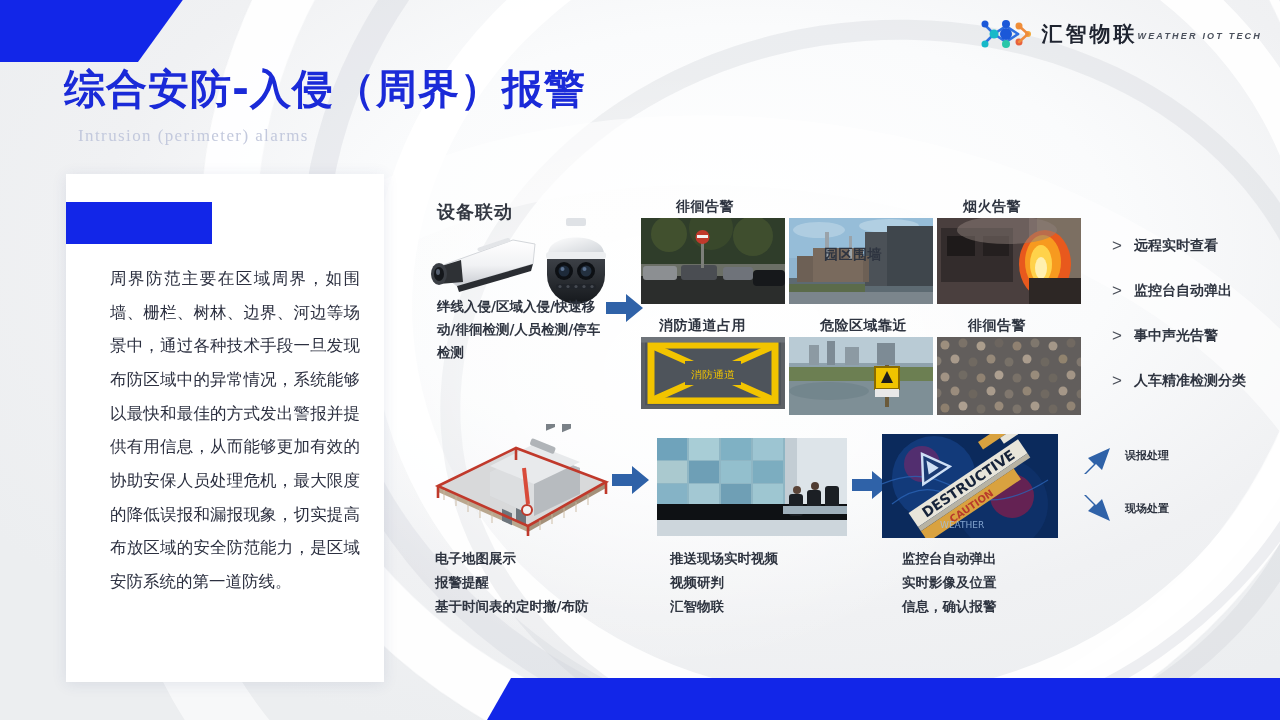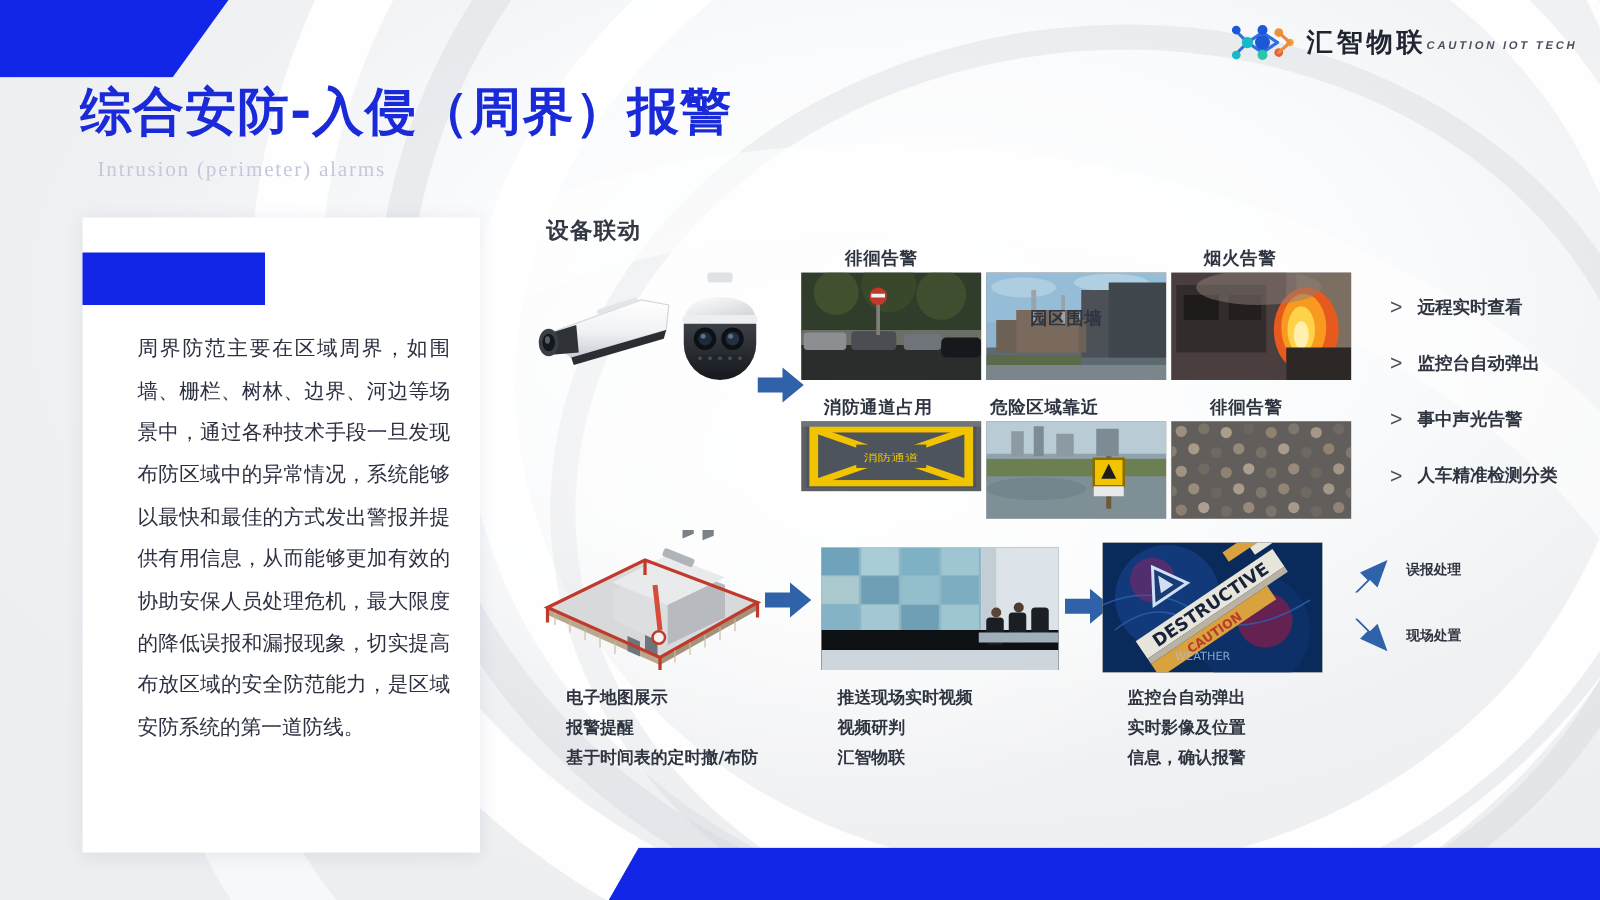--- a/index.html
+++ b/index.html
@@ -83,21 +83,21 @@
     background:#1226e8;
   }
   .card-body{
     position:absolute; left:44px; top:88px; width:250px;
     font-size:16.5px; line-height:2.04; color:#2c3040; text-align:justify;
     font-family:"DejaVu Sans","Liberation Sans",sans-serif;
   }
 
   
   .devices-title{
-    position:absolute; left:437px; top:172px;
+    position:absolute; left:437px; top:200px;
     font-size:18px; font-weight:bold; color:#333842; letter-spacing:1px;
     font-family:"DejaVu Sans","Liberation Sans",sans-serif;
   }
   .cam-wrap{ position:absolute; left:425px; top:218px; width:185px; height:80px; }
   .cam-cap{
     position:absolute; left:437px; top:295px; width:165px;
     font-size:13.5px; line-height:1.72; color:#2e3440; font-weight:600;
     font-family:"DejaVu Sans","Liberation Sans",sans-serif;
   }
 
@@ -165,21 +165,21 @@
       <circle cx="54" cy="60" r="8" fill="#29c6a8"></circle>
       <circle cx="12" cy="20" r="7" fill="#1b58d8"></circle>
       <circle cx="12" cy="60" r="7" fill="#17b9c9"></circle>
       <circle cx="80" cy="24" r="7" fill="#f0903a"></circle>
       <circle cx="80" cy="56" r="7" fill="#e8613c"></circle>
       <circle cx="98" cy="40" r="6" fill="#f0a93a"></circle>
       <path d="M80 24 L98 40 L80 56" stroke="#ef8b3c" stroke-width="5" fill="none" stroke-linecap="round"></path>
     </svg>
     <div class="logo-text">
       <div class="logo-cn">汇智物联</div>
-      <div class="logo-en">CAUTION IOT TECH</div>
+      <div class="logo-en">WEATHER IOT TECH</div>
     </div>
   </div>
 
   <div class="title" style="color: rgb(26, 42, 216);">综合安防-入侵（周界）报警</div>
   <div class="subtitle" style="color: rgb(195, 201, 221);">Intrusion (perimeter) alarms</div>
 
   <div class="card">
     <div class="card-badge" style="background: rgb(18, 38, 232);"></div>
     <div class="card-body">周界防范主要在区域周界，如围墙、栅栏、树林、边界、河边等场景中，通过各种技术手段一旦发现布防区域中的异常情况，系统能够以最快和最佳的方式发出警报并提供有用信息，从而能够更加有效的协助安保人员处理危机，最大限度的降低误报和漏报现象，切实提高布放区域的安全防范能力，是区域安防系统的第一道防线。</div>
   </div>
@@ -228,20 +228,21 @@
       <circle cx="54.5" cy="53" r="2" fill="#5b7190"></circle>
       <rect x="26" y="68" width="40" height="5" rx="2.5" fill="#20242a"></rect>
       <circle cx="30" cy="70.5" r="1.6" fill="#454a52"></circle>
       <circle cx="38" cy="70.5" r="1.6" fill="#454a52"></circle>
       <circle cx="46" cy="70.5" r="1.6" fill="#454a52"></circle>
       <circle cx="54" cy="70.5" r="1.6" fill="#454a52"></circle>
       <circle cx="62" cy="70.5" r="1.6" fill="#454a52"></circle>
     </svg>
   </div>
 
+  <div class="cam-cap">绊线入侵/区域入侵/快速移动/徘徊检测/人员检测/停车检测</div>
 
   <svg class="arrow-r" style="left:606px; top:293px;" viewBox="0 0 38 30">
     <path d="M0 9 H20 V1 L37 15 L20 29 V21 H0 Z" fill="#2f62a8"></path>
   </svg>
 
   <div class="tile" style="left:641px; top:218px; width:144px; height:86px;">
     <svg class="ph" viewBox="0 0 144 86" preserveAspectRatio="none">
       <rect width="144" height="86" fill="#3d4a35"></rect>
       <rect y="0" width="144" height="48" fill="#2f3d2a"></rect>
       <circle cx="28" cy="16" r="18" fill="#46552f" opacity=".8"></circle>
@@ -290,21 +291,21 @@
       <ellipse cx="108" cy="46" rx="26" ry="34" fill="#e8591d"></ellipse>
       <ellipse cx="106" cy="44" rx="18" ry="27" fill="#f79a1f"></ellipse>
       <ellipse cx="104" cy="46" rx="11" ry="19" fill="#ffd24a"></ellipse>
       <ellipse cx="104" cy="50" rx="6" ry="11" fill="#fff0b0"></ellipse>
       <rect x="92" y="60" width="52" height="26" fill="#2d2725"></rect>
       <ellipse cx="70" cy="12" rx="50" ry="14" fill="#8d7f79" opacity=".5"></ellipse>
     </svg>
   </div>
   <div class="tile-label" style="left:963px; top:198px;">烟火告警</div>
 
-  <div class="tile" style="left:641px; top:337px; width:144px; height:56px;">
+  <div class="tile" style="left:641px; top:337px; width:144px; height:72px;">
     <svg class="ph" viewBox="0 0 144 78" preserveAspectRatio="none">
       <rect width="144" height="78" fill="#5c6065"></rect>
       <rect x="4" y="4" width="136" height="70" fill="#4e545b"></rect>
       <g stroke="#f2c400" stroke-width="7" fill="none">
         <rect x="10" y="9" width="124" height="60"></rect>
         <path d="M10 9 L134 69 M134 9 L10 69"></path>
       </g>
       <rect x="44" y="26" width="56" height="26" fill="#4e545b"></rect>
       <text x="72" y="44" font-size="11" fill="#f2c400" text-anchor="middle" font-family="DejaVu Sans, sans-serif">消防通道</text>
       <rect x="0" y="0" width="144" height="6" fill="#6f747a"></rect>
@@ -323,21 +324,21 @@
       <rect x="88" y="6" width="18" height="22" fill="#7d8b95"></rect>
       <rect x="0" y="30" width="144" height="18" fill="#6c7f52"></rect>
       <rect x="0" y="44" width="144" height="34" fill="#7e8f96"></rect>
       <ellipse cx="40" cy="54" rx="40" ry="9" fill="#6f8189" opacity=".7"></ellipse>
       <rect x="96" y="28" width="4" height="42" fill="#6a5a3a"></rect>
       <rect x="86" y="30" width="24" height="22" fill="#f0c400" stroke="#8a6b00" stroke-width="2"></rect>
       <path d="M98 34 L104 46 H92 Z" fill="#1d1d1d"></path>
       <rect x="86" y="52" width="24" height="8" fill="#e8e8e8"></rect>
     </svg>
   </div>
-  <div class="tile-label" style="left:792px; top:317px;">危险区域靠近</div>
+  <div class="tile-label" style="left:820px; top:317px;">危险区域靠近</div>
 
   <div class="tile" style="left:937px; top:337px; width:144px; height:78px;">
     <svg class="ph" viewBox="0 0 144 78" preserveAspectRatio="none">
       <rect width="144" height="78" fill="#6d6a68"></rect>
       <g>
         <circle cx="8" cy="8" r="4.5" fill="#b9a894"></circle>
           <circle cx="26" cy="6" r="4.5" fill="#8d8378"></circle>
         <circle cx="44" cy="9" r="4.5" fill="#cbbaa6"></circle>
           <circle cx="62" cy="6" r="4.5" fill="#7a736c"></circle>
         <circle cx="80" cy="9" r="4.5" fill="#a89783"></circle>
@@ -429,21 +430,21 @@
       </g>
       <g stroke="#c9b79e" stroke-width="1" opacity=".9">
         <path d="M20 66 L20 76 M32 72 L32 82 M44 78 L44 88 M56 84 L56 94 M68 89 L68 99"></path>
         <path d="M116 96 L116 106 M128 90 L128 100 M140 84 L140 94 M152 78 L152 88 M164 71 L164 81"></path>
       </g>
 
       <path d="M100 44 L104 80" stroke="#d84b3a" stroke-width="4" fill="none"></path>
       <circle cx="103" cy="86" r="5" fill="#f2f2f2" stroke="#c0392b" stroke-width="2"></circle>
     </svg>
   </div>
-  <div class="flow-cap" style="left:453px; top:547px; width:195px;">电子地图展示
+  <div class="flow-cap" style="left:435px; top:547px; width:195px;">电子地图展示
 报警提醒
 基于时间表的定时撤/布防</div>
 
   <svg class="arrow-r" style="left:612px; top:465px;" viewBox="0 0 38 30">
     <path d="M0 9 H20 V1 L37 15 L20 29 V21 H0 Z" fill="#2f62a8"></path>
   </svg>
 
   <div class="tile" style="left:657px; top:438px; width:190px; height:98px;">
     <svg class="ph" viewBox="0 0 190 98" preserveAspectRatio="none">
       <rect width="190" height="98" fill="#cfd9e0"></rect>

